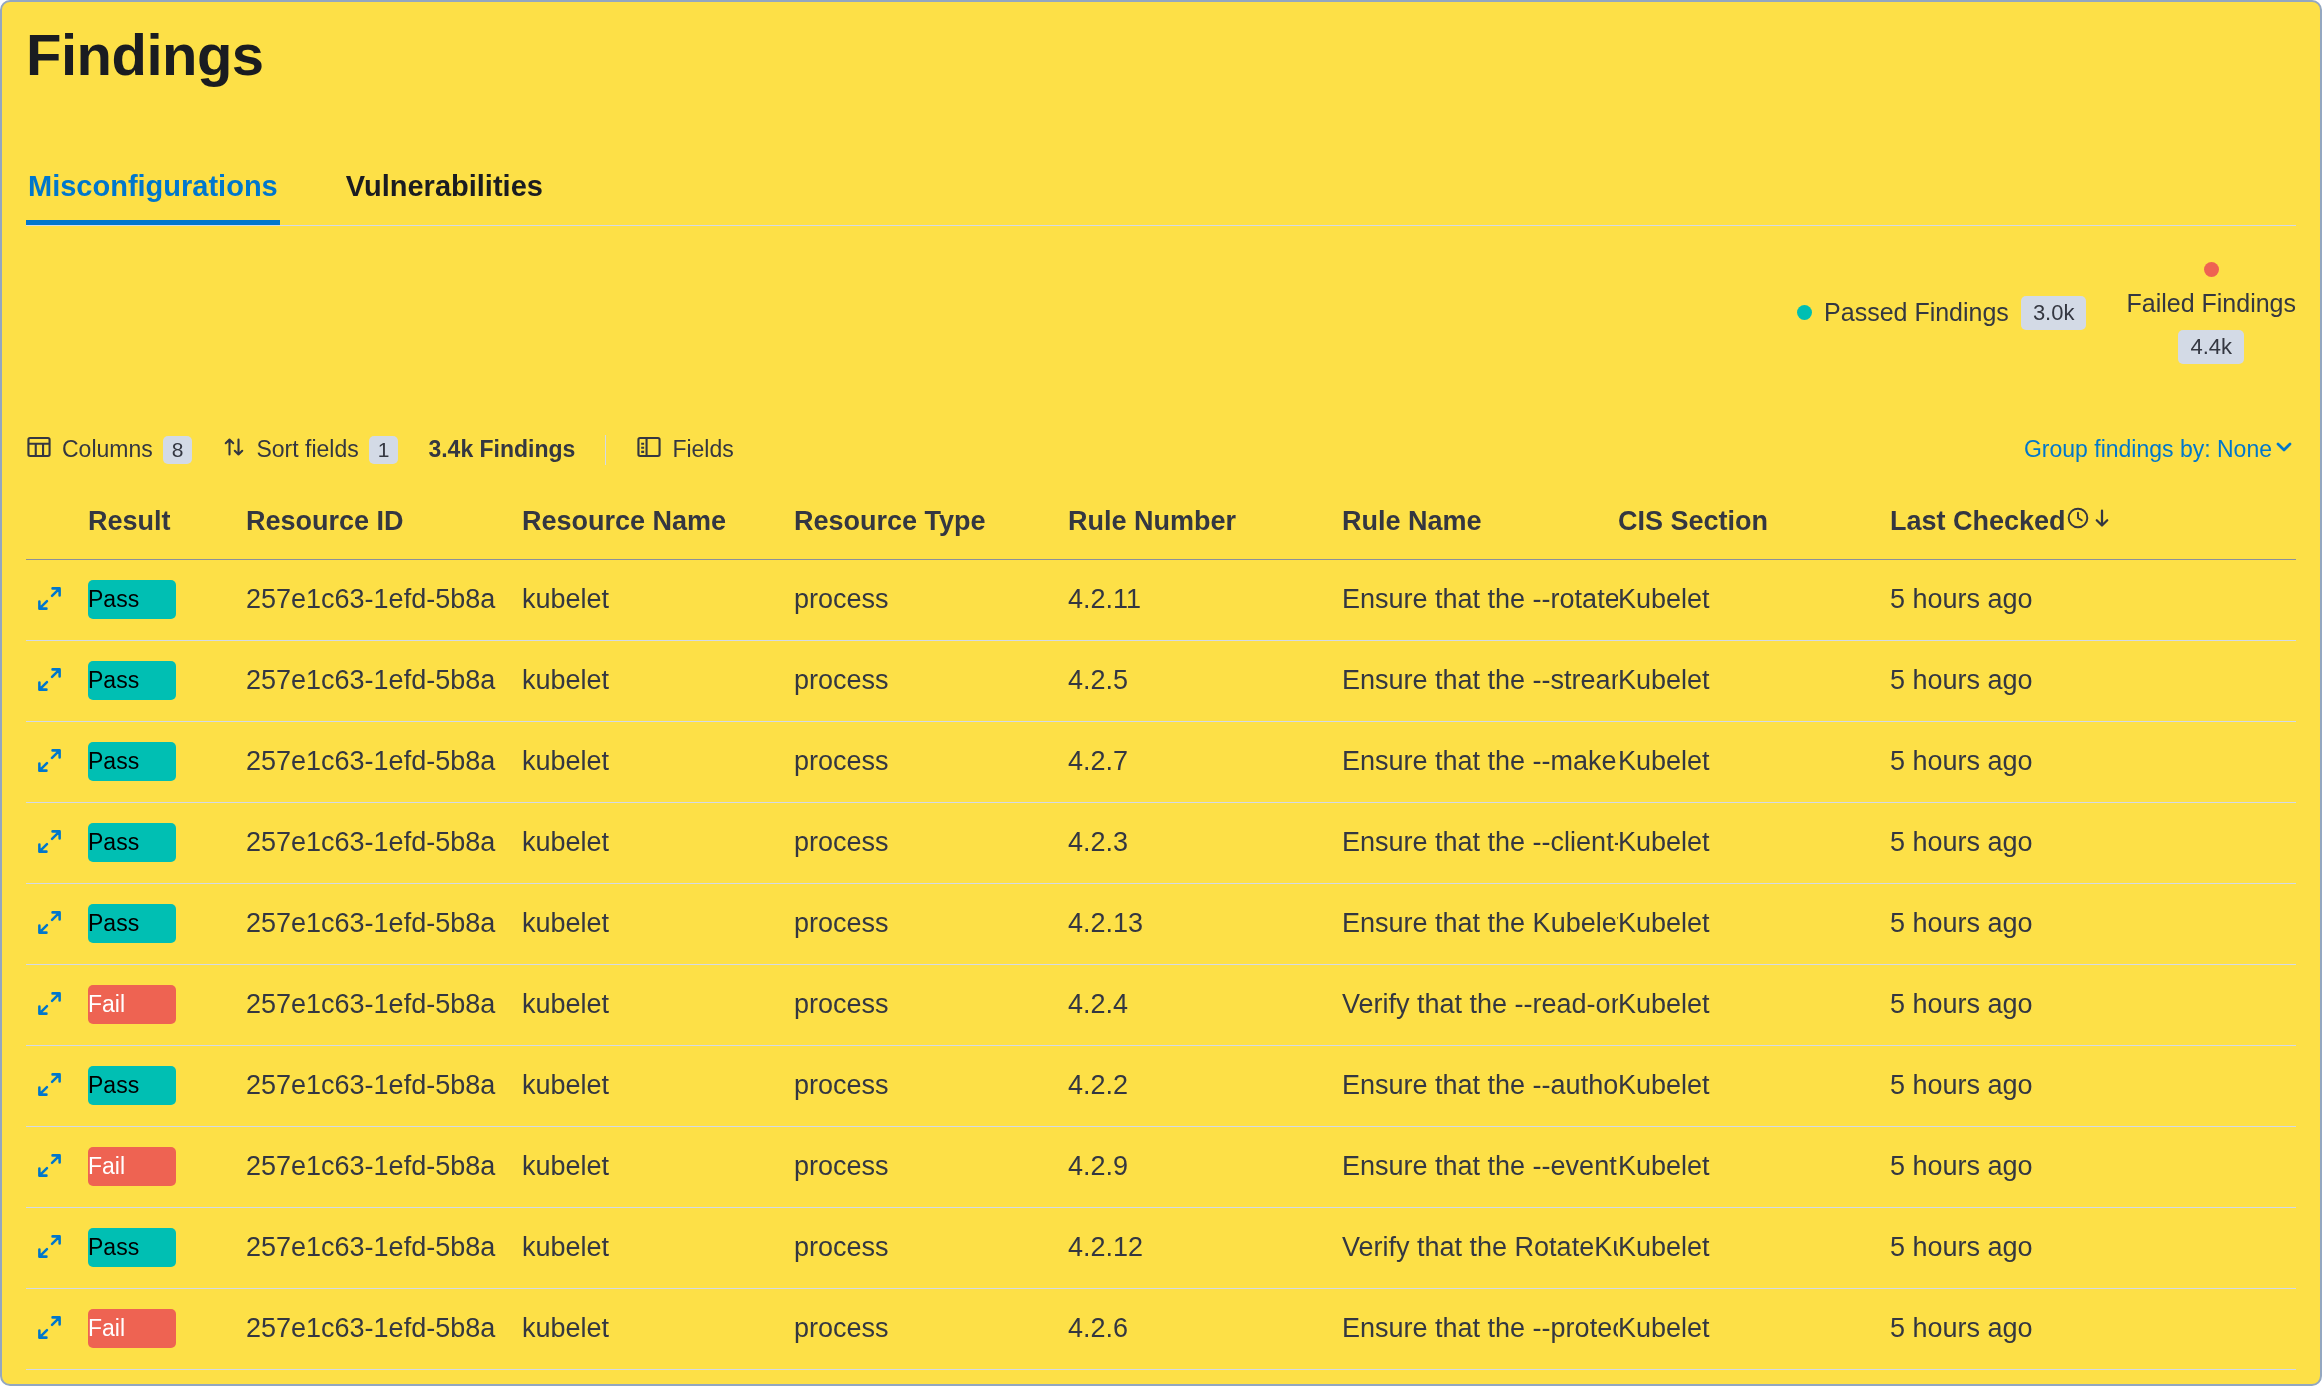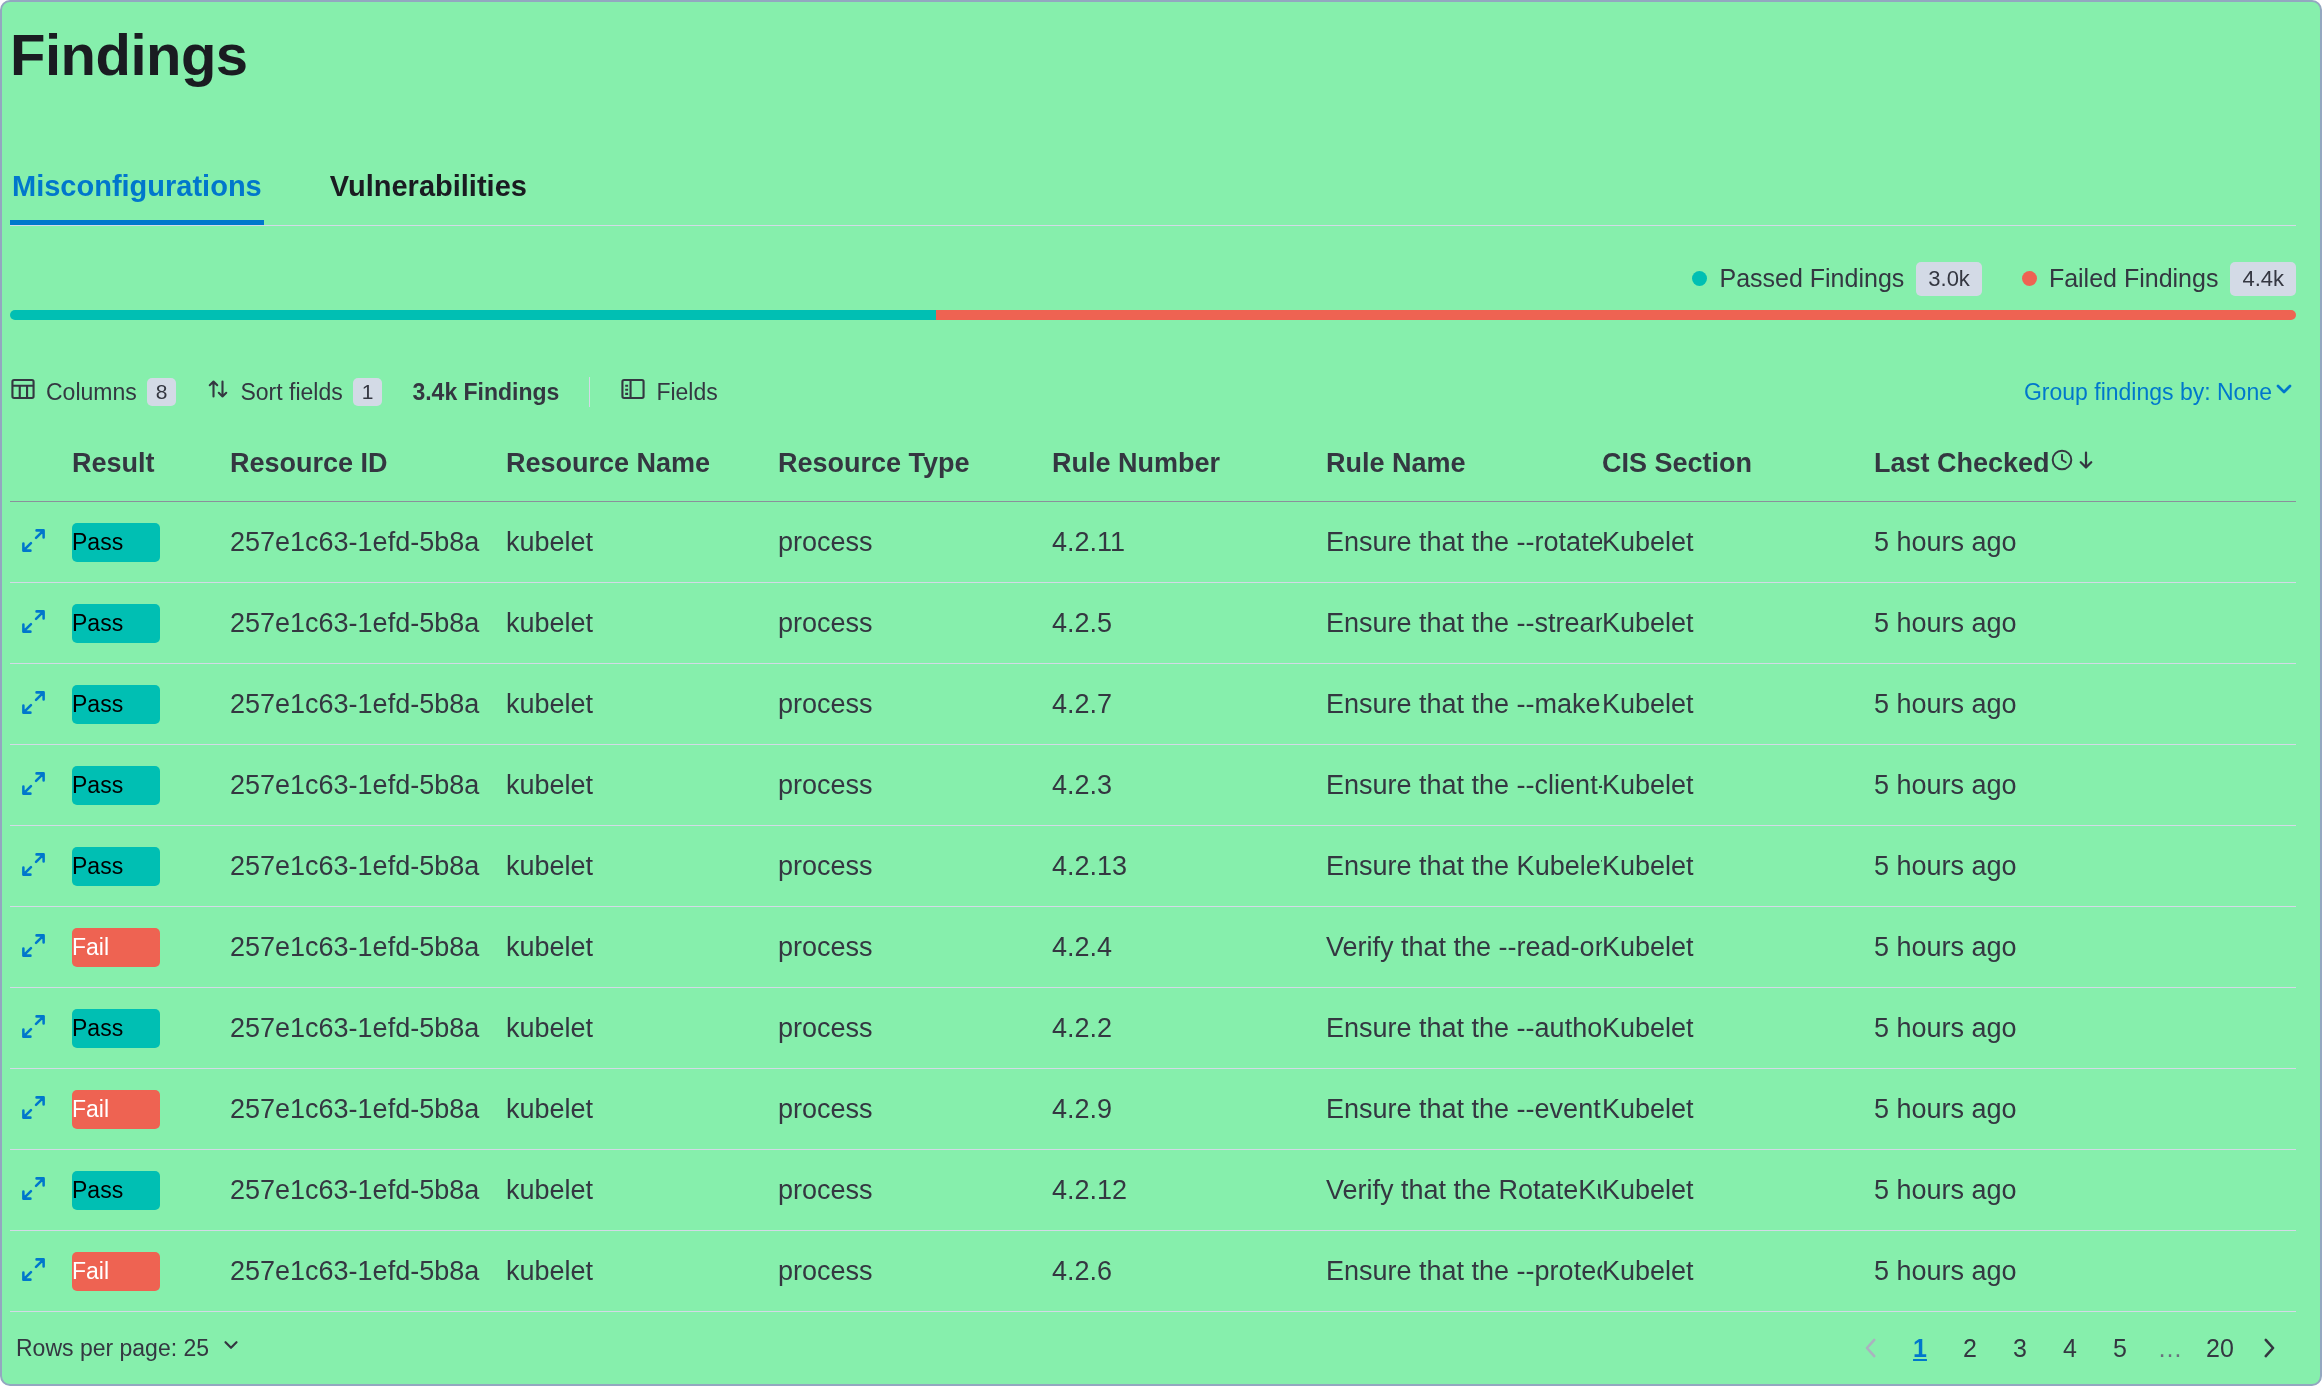--- a/index.html
+++ b/index.html
@@ -10,35 +10,35 @@
     --failed:#EE6352;
     --text:#343741;
     --title:#1a1c21;
     --border:#d3dae6;
     --badge-bg:#d3dae6;
   }
   body{font-family:"Liberation Sans","DejaVu Sans",sans-serif;color:var(--text);}
   .frame{
     width:2322px;height:1386px;
     border:2px solid #93a7c0;border-radius:10px;
-    background:#86efac;overflow:hidden;
+    background:#fde047;overflow:hidden;
     display:flex;flex-direction:column;
-    padding:14px 24px 0 8px;
+    padding:14px 24px 0 24px;
   }
   h1.page-title{font-size:58px;line-height:1.2;margin:4px 0 0 0;font-weight:700;color:var(--title);letter-spacing:-0.5px;}
 
   
   .tabs{display:flex;gap:64px;margin-top:80px;border-bottom:1px solid var(--border);}
   .tab{font-size:29px;font-weight:700;padding:0 2px 22px 2px;cursor:pointer;color:var(--title);}
   .tab.active{color:var(--primary);box-shadow:inset 0 -5px 0 0 var(--primary);}
 
   
   .legend{display:flex;justify-content:flex-end;align-items:center;gap:14px;margin-top:36px;font-size:25px;}
   .legend .group{display:flex;align-items:center;gap:12px;}
-  .legend .group + .group{margin-left:26px;}
+  .legend .group + .group{margin-left:26px;flex-direction:column;}
   .dot{width:15px;height:15px;border-radius:50%;display:inline-block;}
   .dot.teal{background:var(--passed);}
   .dot.red{background:var(--failed);}
   .count-badge{background:var(--badge-bg);color:var(--text);border-radius:5px;padding:4px 12px;font-size:22px;font-weight:500;display:inline-block;}
 
   
   .distribution-bar{display:flex;height:14px;margin-top:14px;border-radius:7px;overflow:hidden;cursor:pointer;}
   .seg.pass{background:var(--passed);}
   .seg.fail{background:var(--failed);}
 

